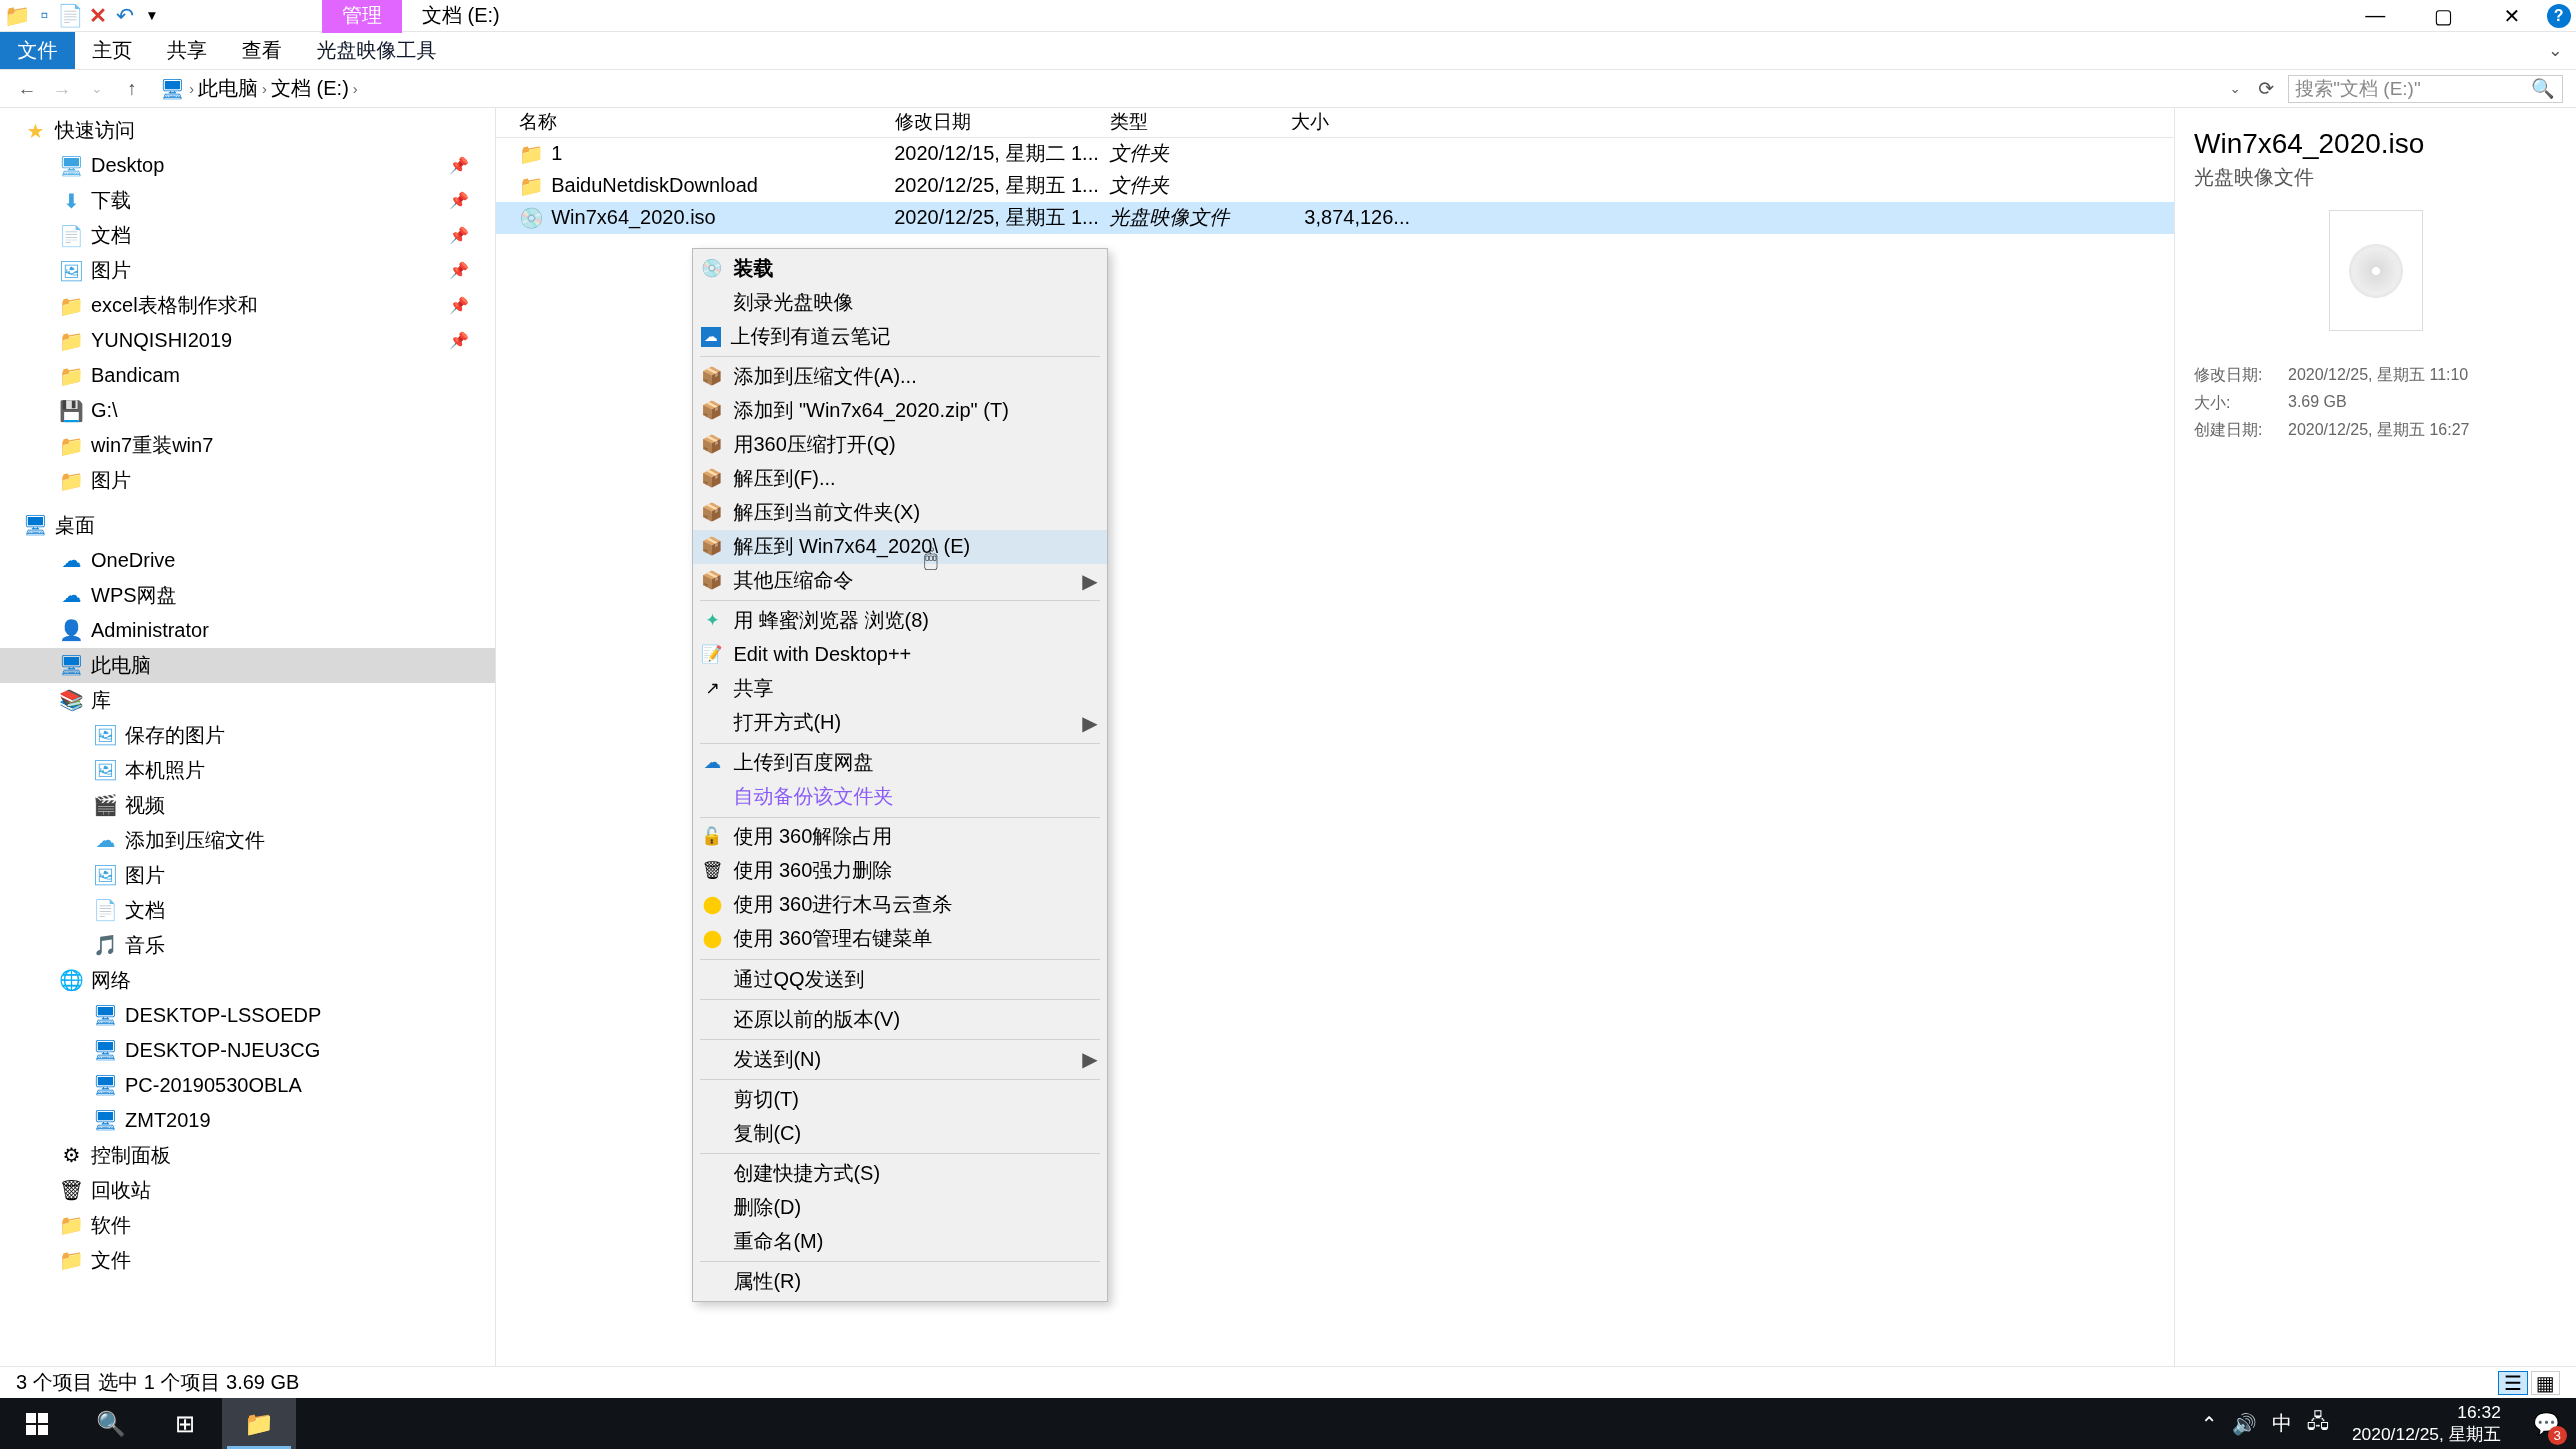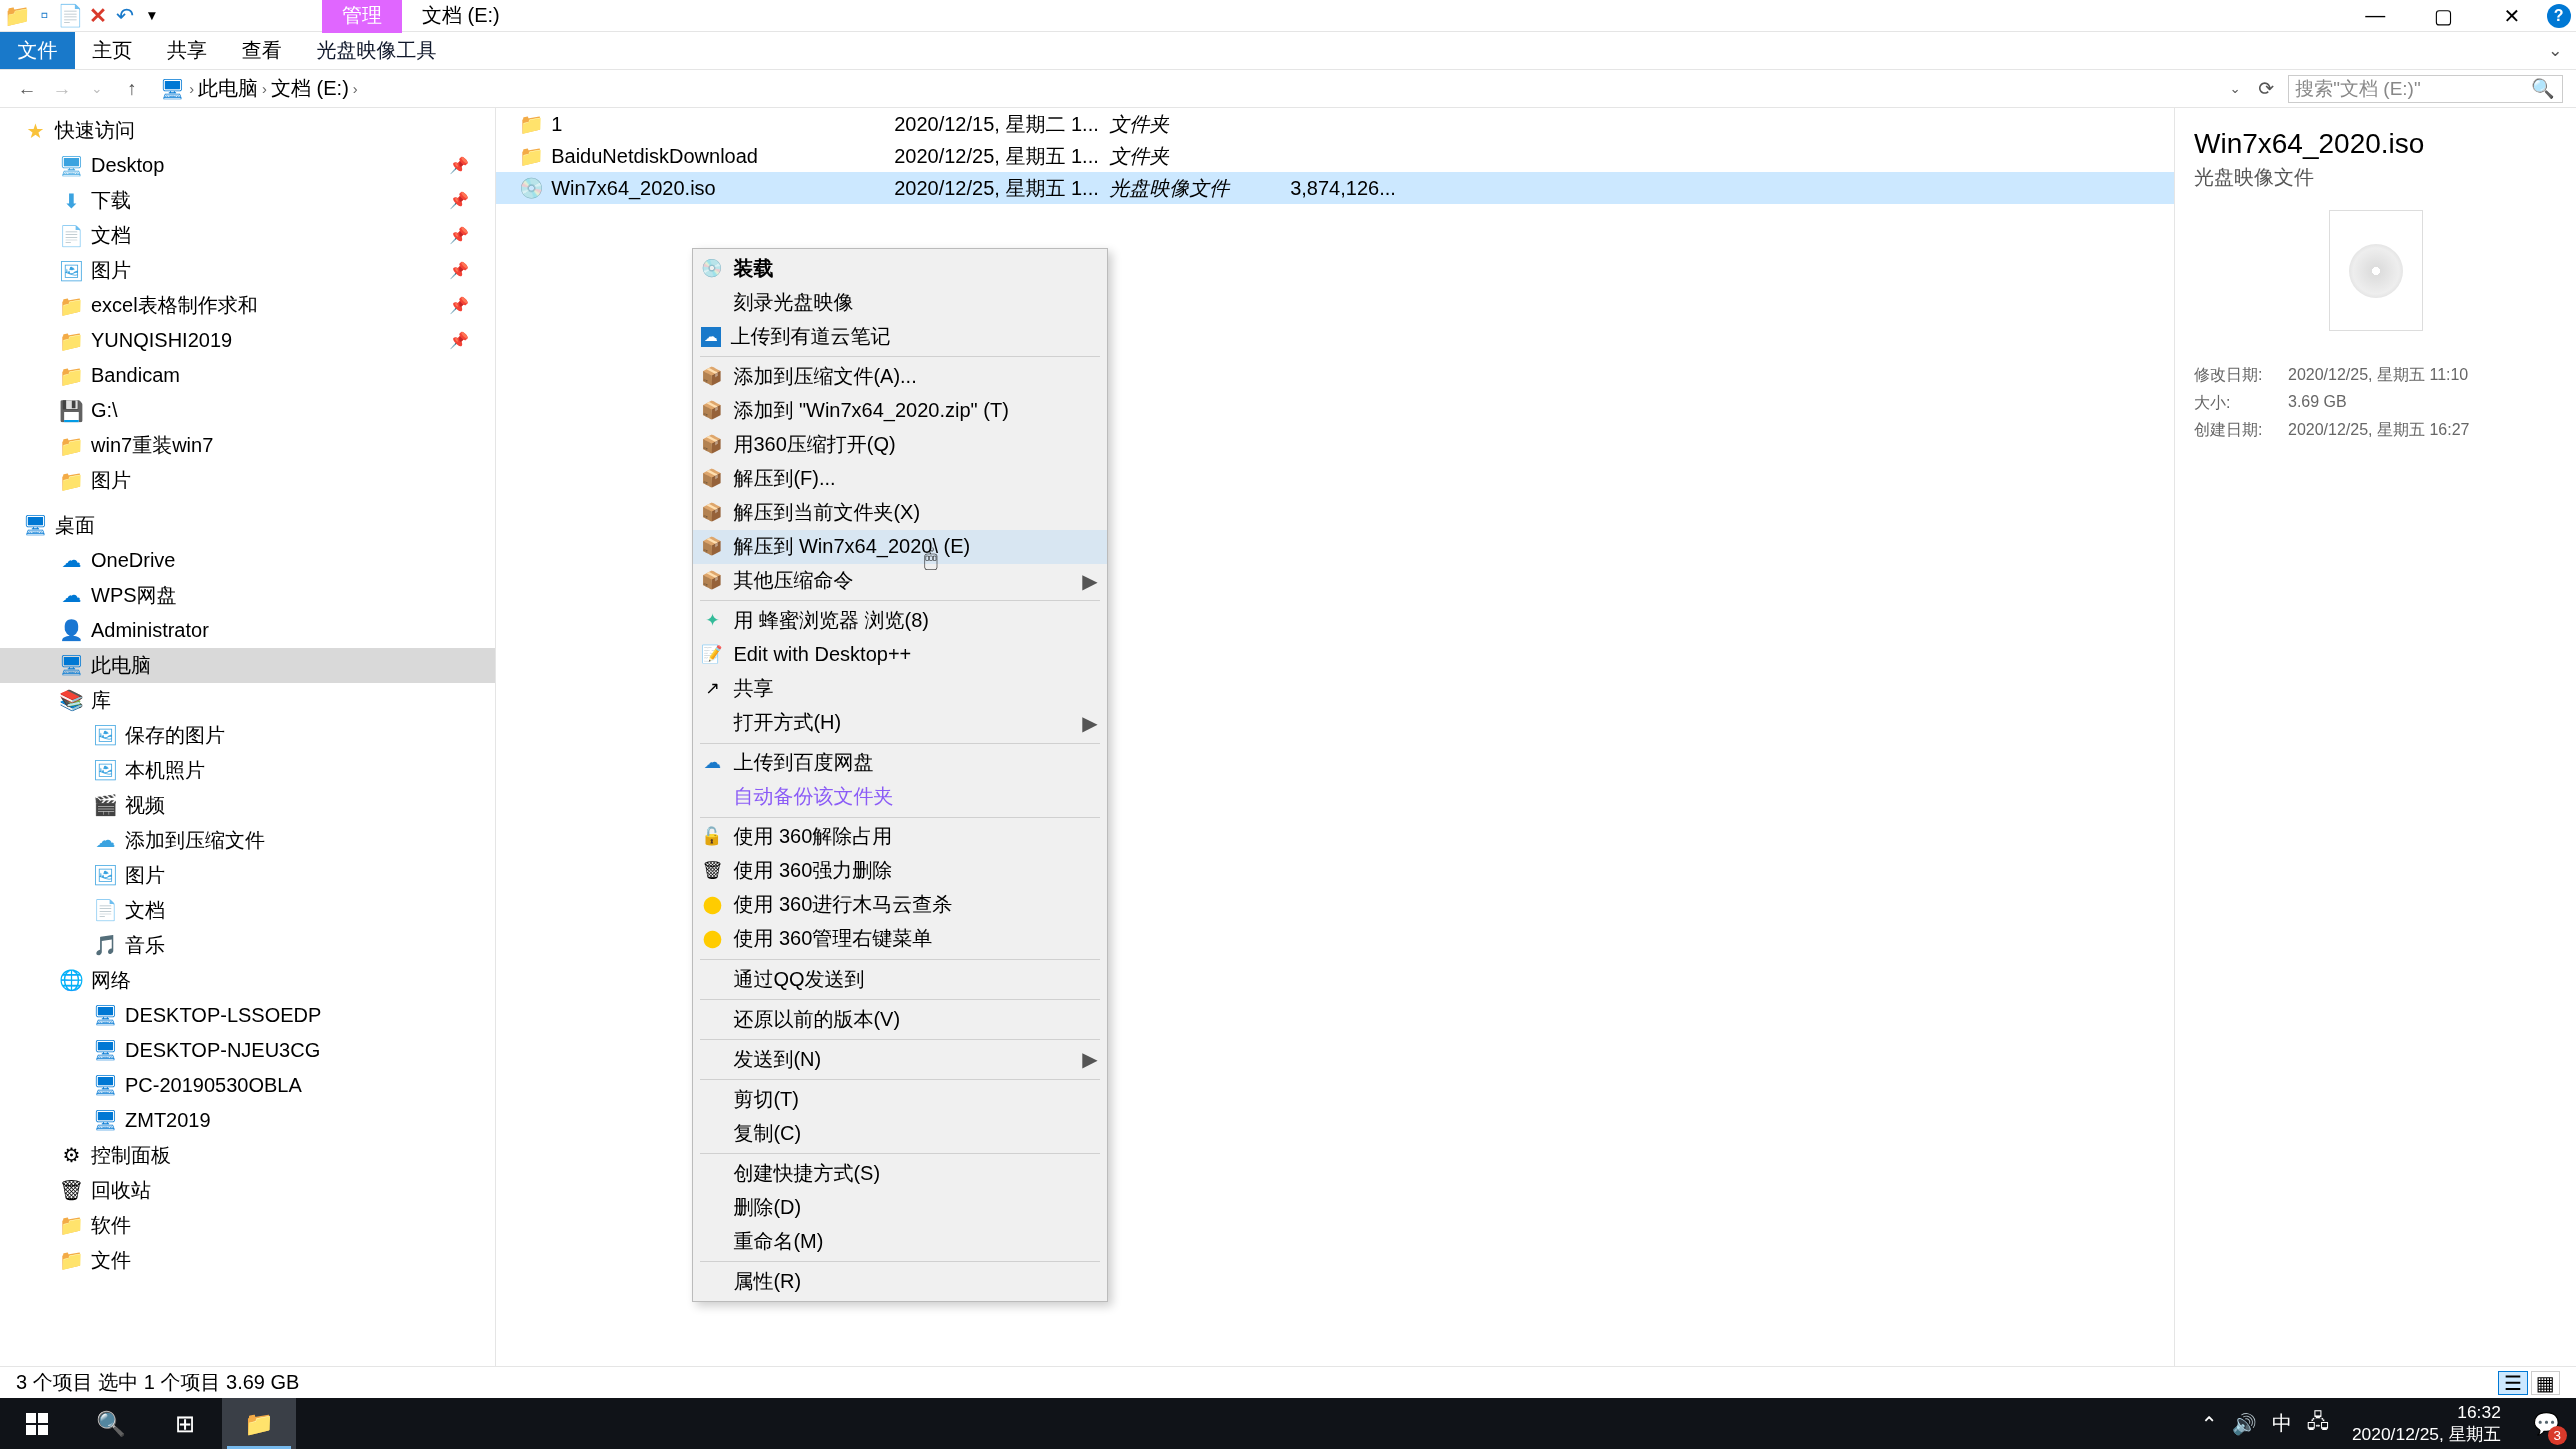--- a/index.html
+++ b/index.html
@@ -56,21 +56,21 @@
     .col-type { width: 181px; }
     .col-size { width: 134px; }
     .frow { display: flex; height: 32px; align-items: center; padding-left: 23px; font-size: 20px; }
     .frow.selected { background: #cce8ff; }
     .frow .icon { width: 25.5px; text-align: center; margin-right: 6.7px; }
     .folder-y { color: #f9c23a; }
     .file-gray { color: #bbb; }
     .frow .name { width: 343px; white-space: nowrap; overflow: hidden; text-overflow: ellipsis; }
     .frow .date { width: 215px; }
     .frow .type { width: 181px; font-style: italic; }
-    .frow .size { width: 134px; text-align: left; }
+    .frow .size { width: 134px; text-align: center; }
 
     
     .ctxmenu { position: absolute; left: 692px; top: 248px; width: 416px; background: #f0f0f0; border: 0.7px solid #bbb; box-shadow: 4px 4px 9.4px rgba(0,0,0,.2); z-index: 100; padding: 2.7px 0; }
     .ctx-item { display: flex; align-items: center; height: 34px; padding: 0 10.7px 0 8px; font-size: 20px; gap: 9.4px; position: relative; }
     .ctx-item.hover { background: #d8e6f2; }
     .ctx-item.disabled { color: #8b5cf6; }
     .ctx-item.bold { font-weight: bold; }
     .ctx-icon { width: 23px; height: 23px; display: inline-flex; align-items: center; justify-content: center; font-size: 17.4px; }
     .ctx-sep { height: 0.7px; background: #d0d0d0; margin: 2.7px 6.7px; }
     .ctx-arrow { position: absolute; right: 9.4px; color: #555; }
@@ -300,20 +300,26 @@
         <span class="tree-icon folder-y">📁</span>
         <span>软件</span>
       </div>
     <div class="tree-item l2">
         <span class="tree-icon folder-y">📁</span>
         <span>文件</span>
       </div>
   </div>
 
   <div class="filelist">
+    <div class="cols">
+      <div class="col-name">名称</div>
+      <div class="col-date">修改日期</div>
+      <div class="col-type">类型</div>
+      <div class="col-size">大小</div>
+    </div>
     <div class="frow">
       <span class="icon folder-y">📁</span>
       <span class="name">1</span>
       <span class="date">2020/12/15, 星期二 1...</span>
       <span class="type">文件夹</span>
       <span class="size"></span>
     </div>
     <div class="frow">
       <span class="icon folder-y">📁</span>
       <span class="name">BaiduNetdiskDownload</span>

